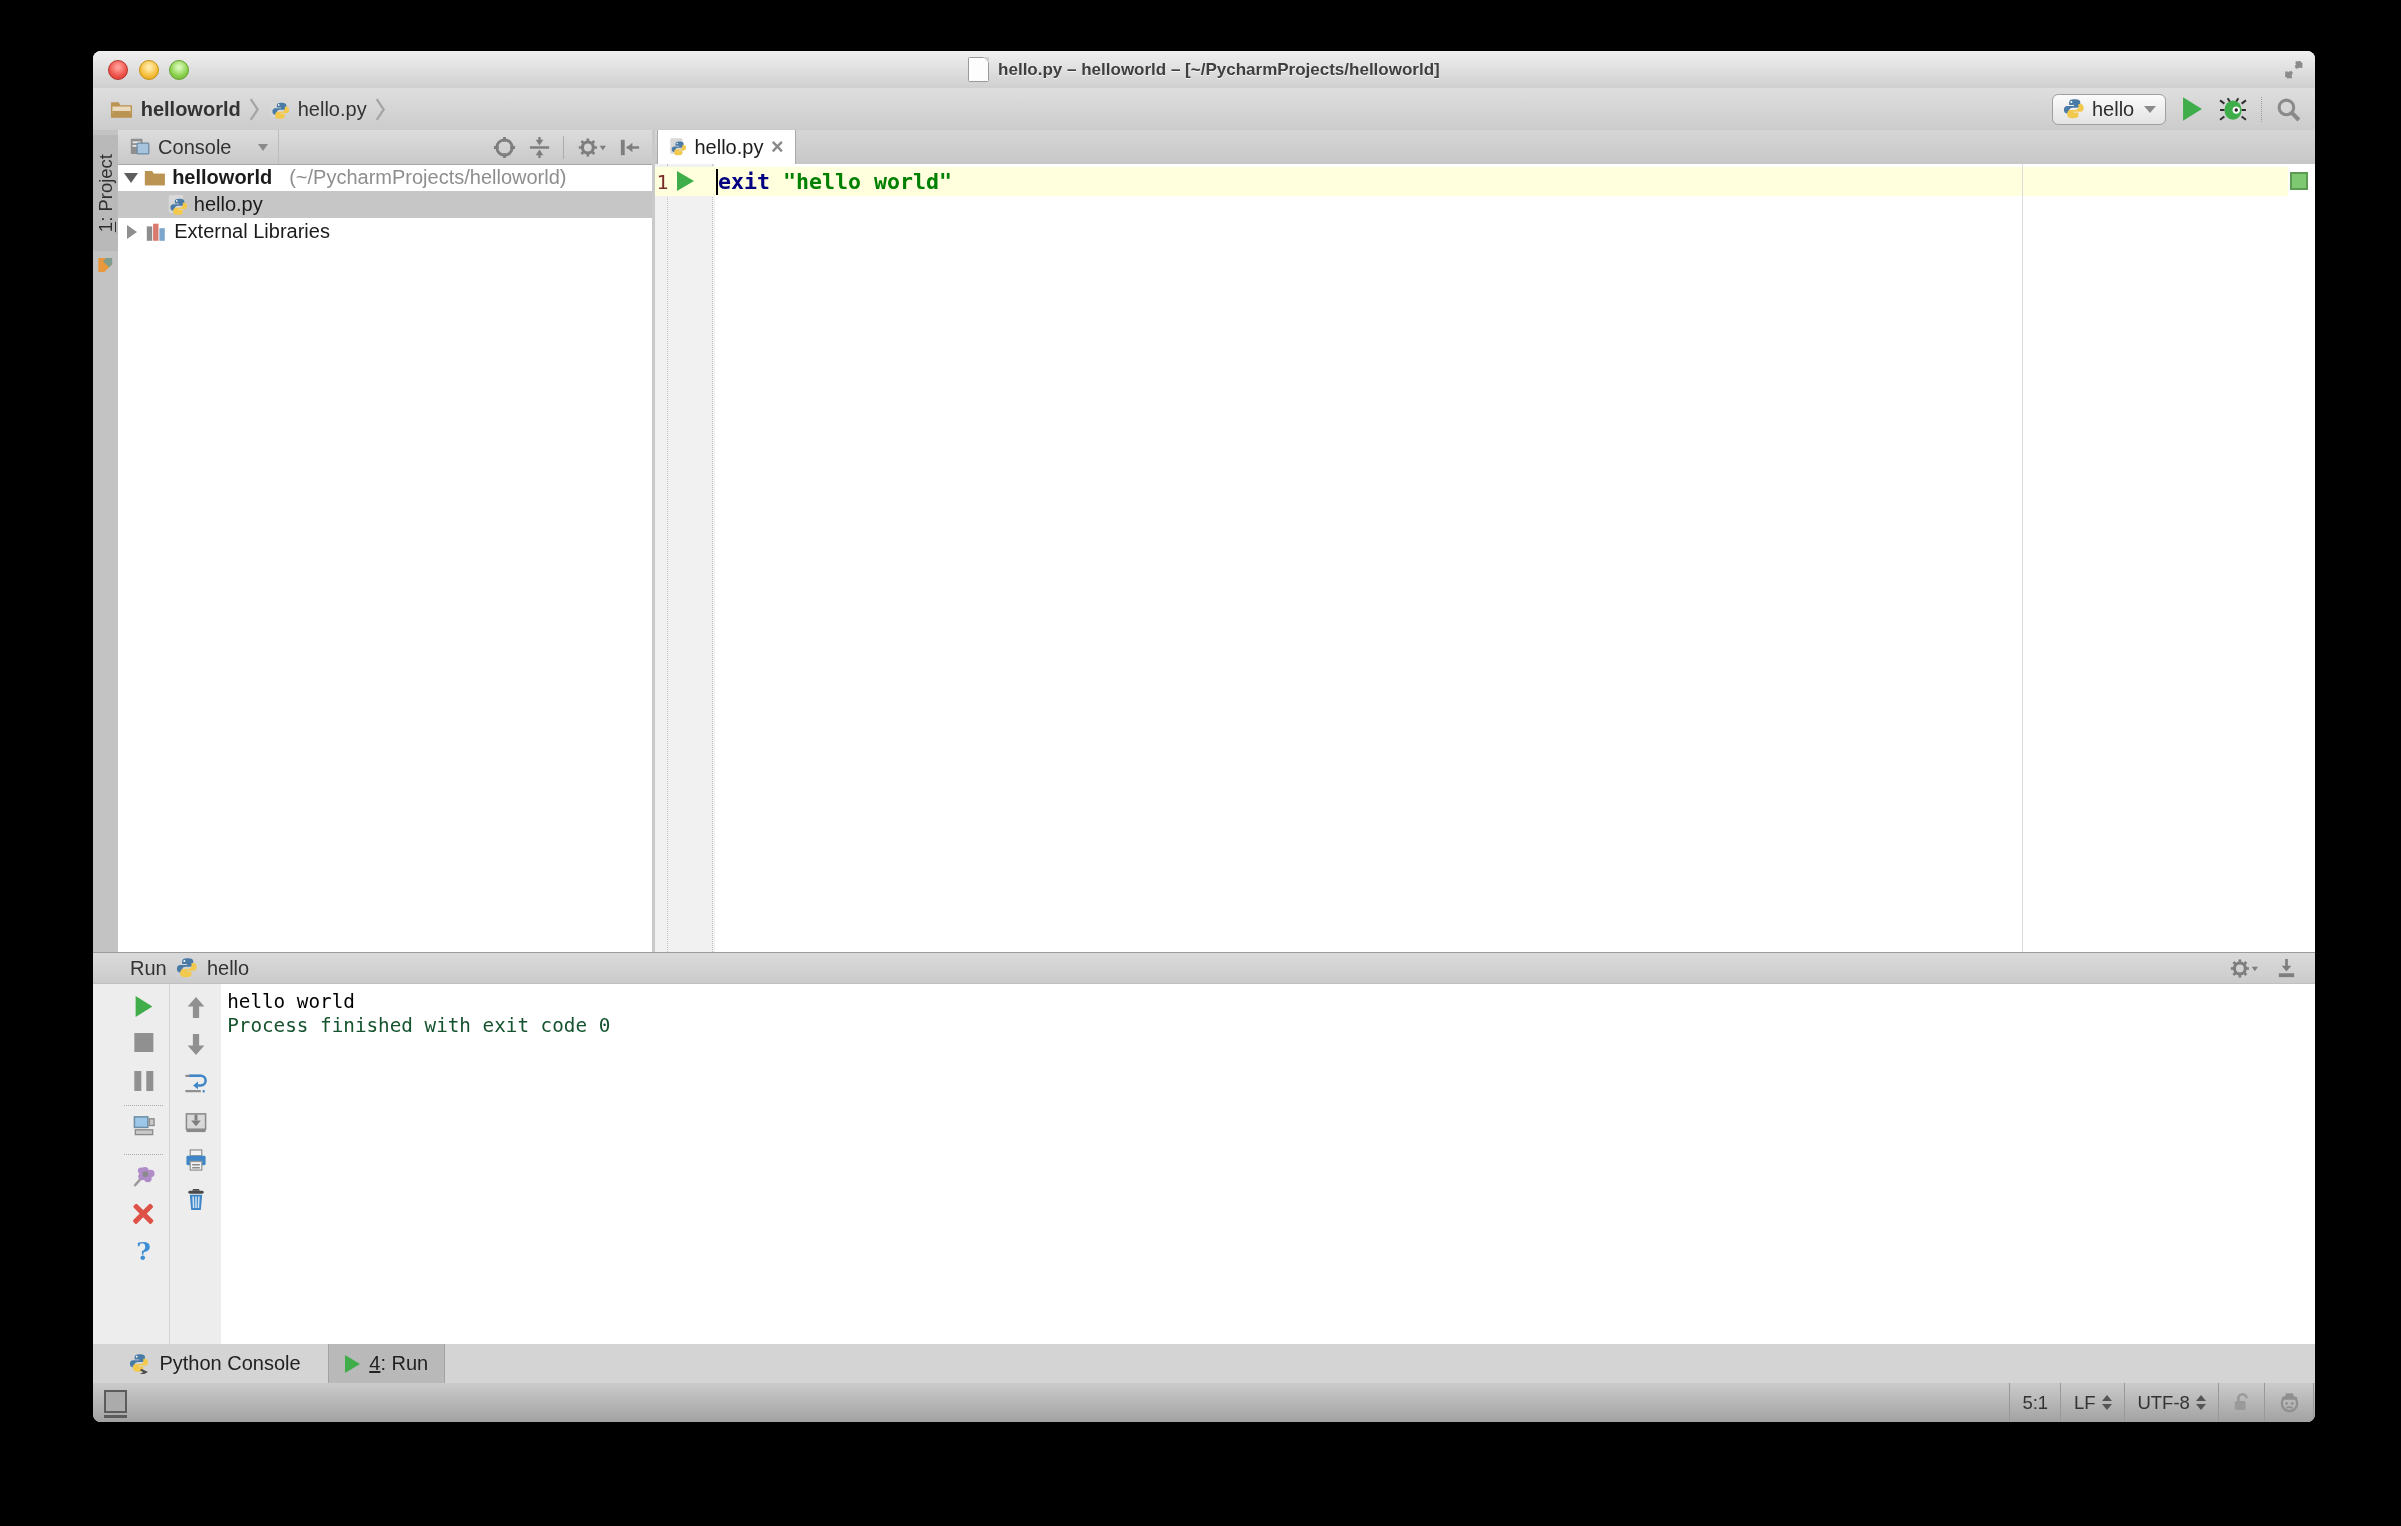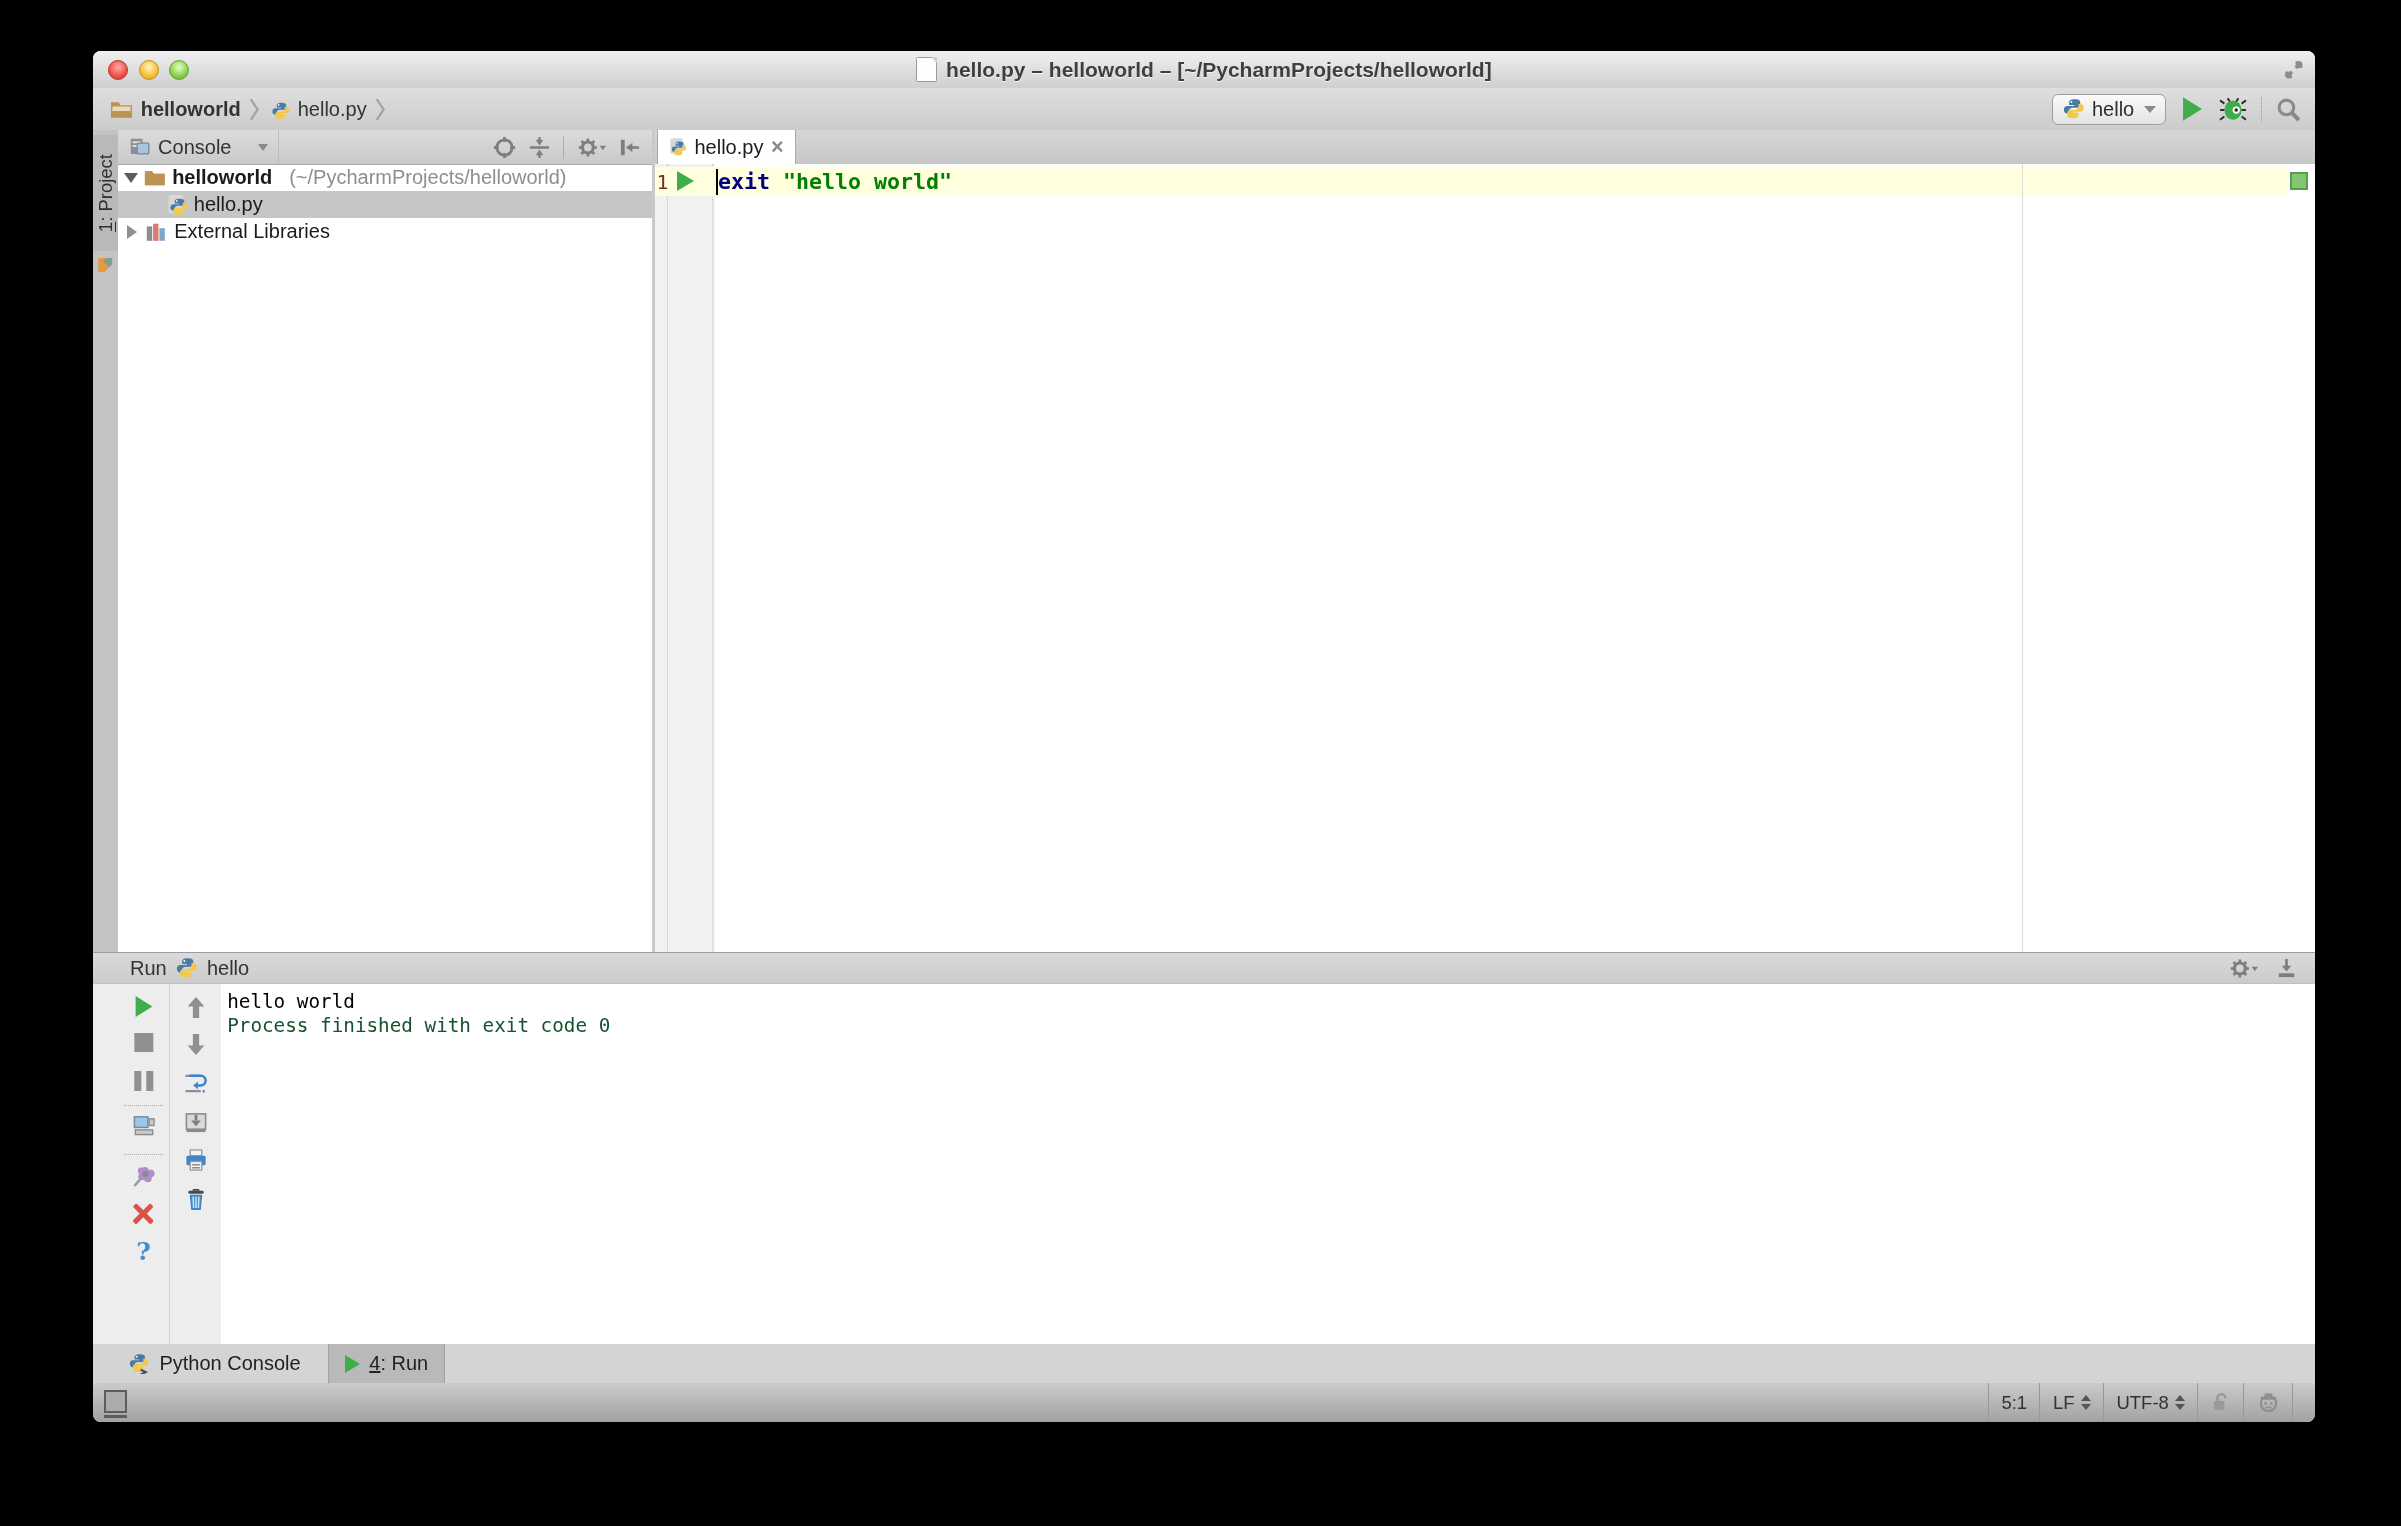--- a/index.html
+++ b/index.html
@@ -23,21 +23,21 @@
     background:linear-gradient(#f0f0f0,#cfcfcf);
     border-bottom:0.8px solid #8f8f8f;
   }
   .tl{width:18px;height:18px;border-radius:50%;top:9.3px;}
   .tl.red{background:radial-gradient(circle at 50% 35%,#ff9a94 12%,#ec5148 60%,#c93a31);border:0.8px solid #b5342c;}
   .tl.yellow{background:radial-gradient(circle at 50% 35%,#ffe9a8 12%,#f6bd3a 60%,#d89c22);border:0.8px solid #c5920e;}
   .tl.green{background:radial-gradient(circle at 50% 35%,#d4f7b2 12%,#89cf4a 60%,#68ab32);border:0.8px solid #65a42d;}
   .title-center{
     left:0;right:0;top:0;height:37px;display:flex;align-items:center;justify-content:center;gap:9.3px;
   }
-  .title-text{font-size:21px;font-weight:bold;color:#3f3f3f;text-shadow:0 0.8px 0 #f5f5f5;}
+  .title-text{font-size:17px;font-weight:bold;color:#3f3f3f;text-shadow:0 0.8px 0 #f5f5f5;}
   .doc-icon{width:18.5px;height:23px;background:#fdfdfd;border:0.8px solid #9a9a9a;border-radius:1.5px;position:relative;}
   .doc-icon:before{content:"";position:absolute;right:-0.8px;top:-0.8px;border:3.9px solid #cfcfcf;border-left-color:transparent;border-bottom-color:transparent;}
 
   
   .main-toolbar{
     left:0;top:37px;width:100%;height:42px;
     background:linear-gradient(#dedede,#cccccc);
     border-bottom:0.8px solid #a3a3a3;
     display:flex;align-items:center;
   }
@@ -148,21 +148,21 @@
   .twbtn.first{margin-left:20px;}
   .twbtn.active{background:#b9b9b9;border-left:0.8px solid #a2a2a2;border-right:0.8px solid #a2a2a2;}
   .mini-run{width:0;height:0;border-top:9.3px solid transparent;border-bottom:9.3px solid transparent;border-left:15.5px solid #3fae4a;}
   .mnemo{text-decoration:underline;}
 
   
   .statusbar{
     left:0;top:1332px;width:100%;height:39px;
     background:linear-gradient(#cbcbcb,#a2a2a2);
   }
-  .status-right{right:22px;top:0;height:100%;display:flex;align-items:stretch;}
+  .status-right{right:1px;top:0;height:100%;display:flex;align-items:stretch;}
   .scell{display:flex;align-items:center;justify-content:center;gap:6.2px;padding:0 12.4px;border-left:0.8px solid #999;font-size:18.5px;color:#333;}
   .scell:last-child{border-right:0.8px solid #999;}
   .updown{display:flex;flex-direction:column;gap:2.3px;}
   .updown i{display:block;width:0;height:0;border-left:5.4px solid transparent;border-right:5.4px solid transparent;}
   .updown .u{border-bottom:6.2px solid #555;}
   .updown .d{border-top:6.2px solid #555;}
   .toggle-tw{left:10.8px;top:7px;width:23px;height:23px;border:2.3px solid #5c5c5c;background:#ababab;box-sizing:border-box;}
   .toggle-tw:after{content:"";position:absolute;left:-2.3px;right:-2.3px;bottom:-7px;height:3.1px;background:#5c5c5c;}
 </style>
 </head>

